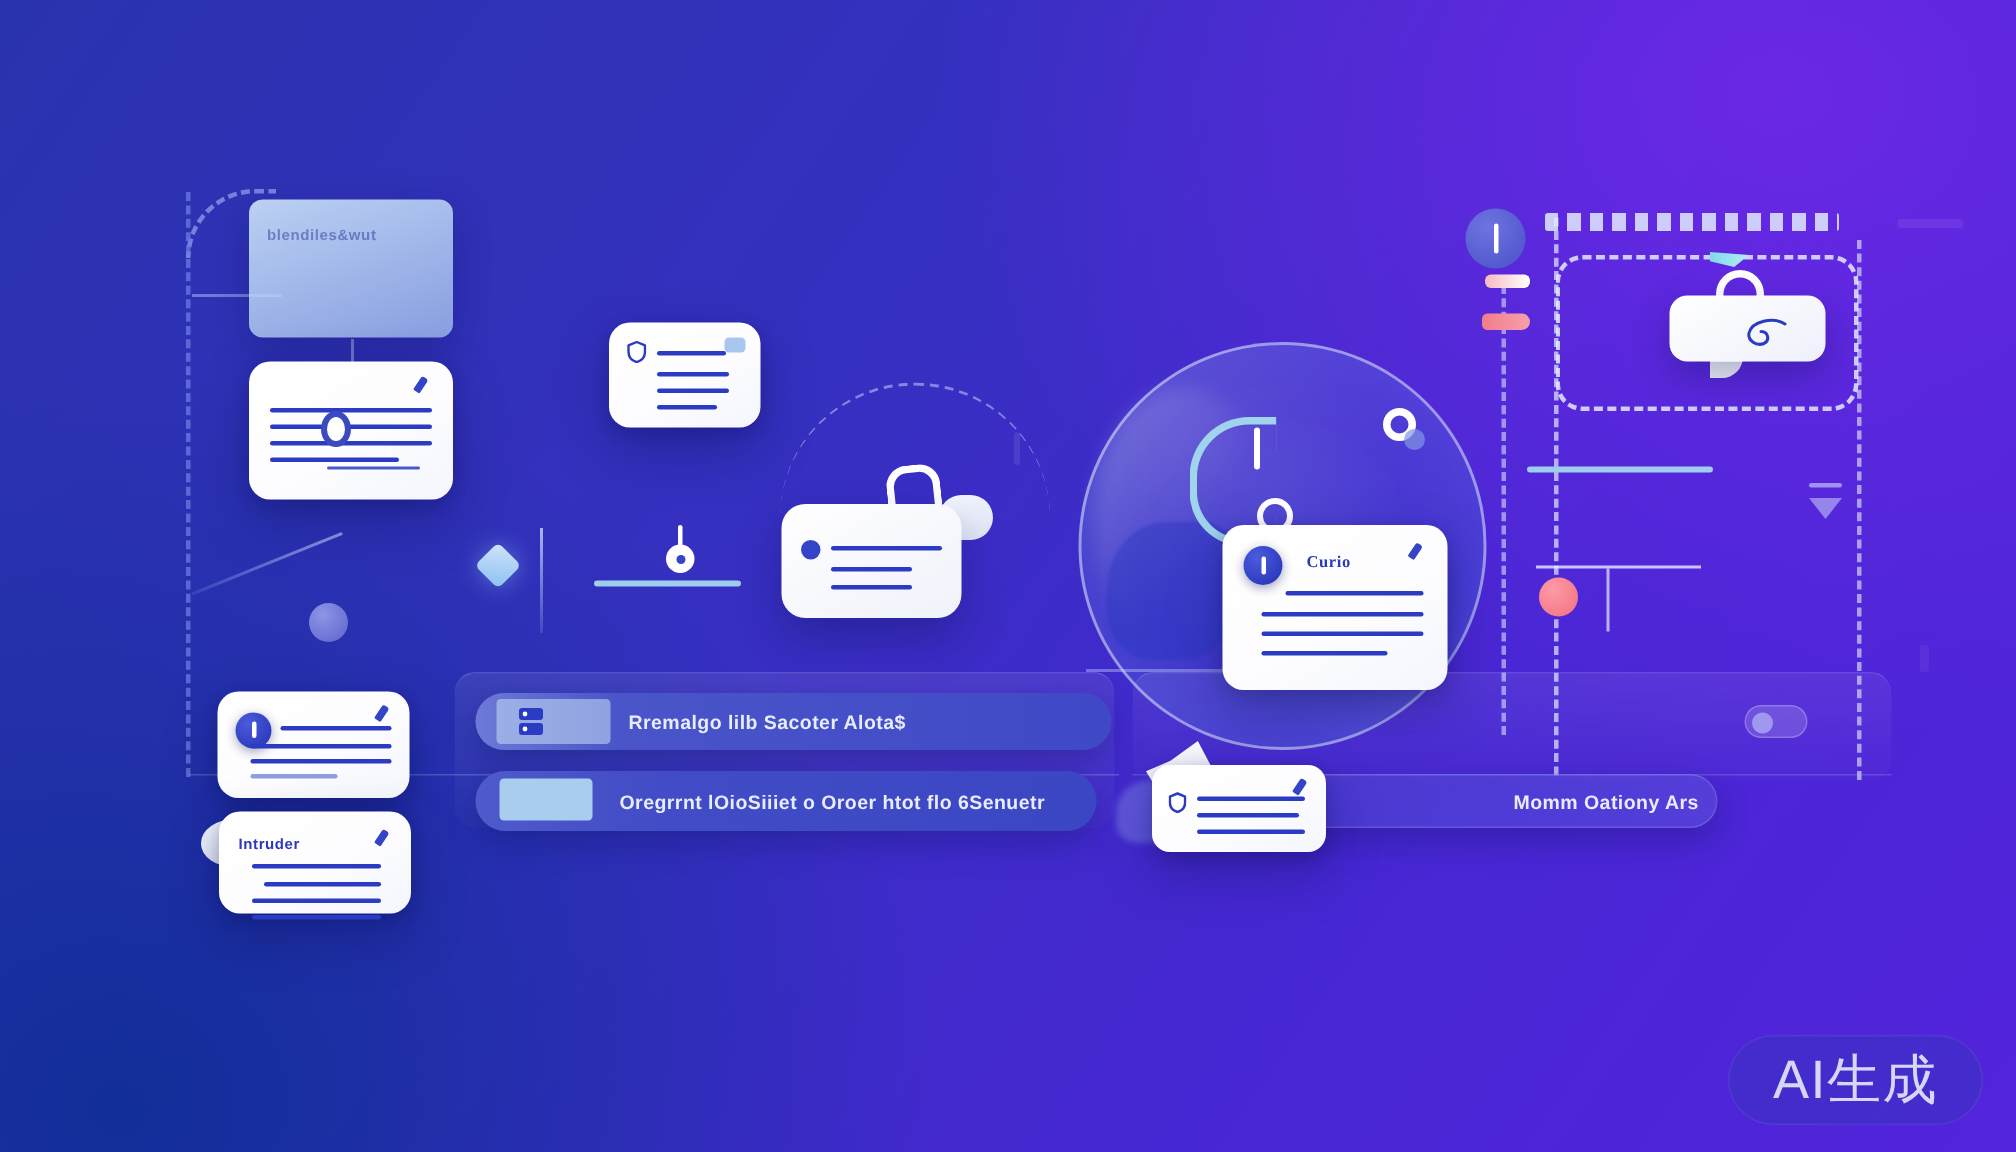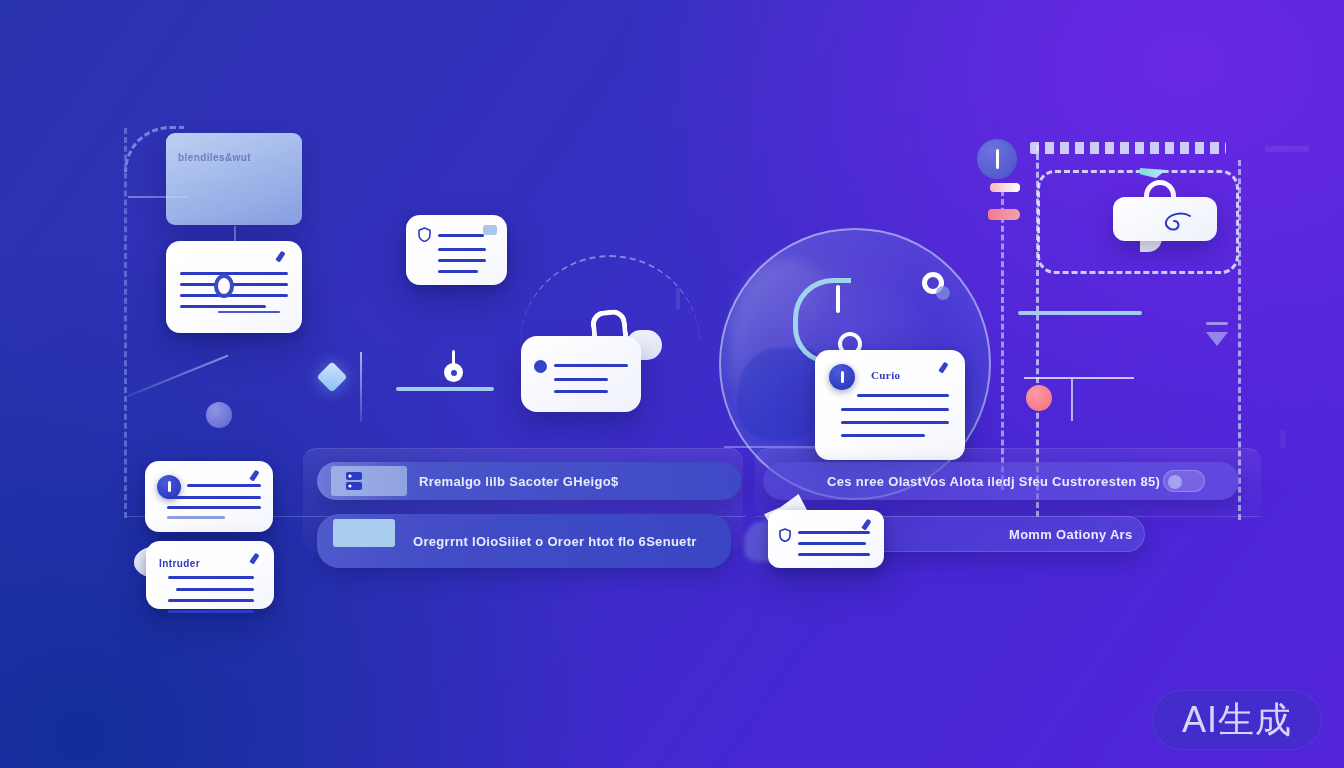--- a/index.html
+++ b/index.html
@@ -482,31 +482,28 @@
   <div class="pill" style="left:317px;top:462px;width:424px;height:38px;background:linear-gradient(90deg,#6e7ad6 0%,#4a55c9 22%,#3f49c6 100%);">
     <div class="pill-block" style="left:14px;top:4px;width:76px;height:30px;background:rgba(190,214,240,.6);"></div>
     <div class="abs" style="left:28px;top:9px;">
       <svg width="18" height="20" viewBox="0 0 18 20">
         <rect x="1" y="1" width="16" height="8" rx="2" fill="#2b3bc4"></rect>
         <rect x="1" y="11" width="16" height="8" rx="2" fill="#2b3bc4"></rect>
         <circle cx="5" cy="5" r="1.6" fill="#fff"></circle>
           <circle cx="5" cy="15" r="1.6" fill="#fff"></circle>
       </svg>
     </div>
-    <div class="pill-label" style="left:102px;">Rremalgo lilb Sacoter GHeigo$</div>
-  </div>
-
-  <div class="pill" style="left:317px;top:514px;width:414px;height:54px;background:linear-gradient(90deg,#4f5acb 0%,#414cc6 30%,#3b46c3 100%);">
+    <div class="pill-label" style="left:102px;">Rremalgo lilb Sacoter Alota$</div>
+  </div>
+
+  <div class="pill" style="left:317px;top:514px;width:414px;height:40px;background:linear-gradient(90deg,#4f5acb 0%,#414cc6 30%,#3b46c3 100%);">
     <div class="pill-block" style="left:16px;top:5px;width:62px;height:28px;background:#a8cdee;"></div>
     <div class="pill-label" style="left:96px;">Oregrrnt lOioSiiiet o Oroer htot flo 6Senuetr</div>
   </div>
 
-  <div class="pill" style="left:763px;top:462px;width:476px;height:38px;background:linear-gradient(90deg,rgba(86,78,214,.55) 0%,rgba(96,84,222,.62) 60%,rgba(104,90,228,.58) 100%);">
-    <div class="pill-label" style="left:64px;">Ces nree OlastVos Alota iledj Sfeu  Custroresten  85)</div>
-  </div>
   <div id="toggle"></div>
 
   <div class="pill" style="left:856px;top:516px;width:289px;height:36px;background:linear-gradient(90deg,rgba(80,74,208,.5),rgba(92,82,220,.55));border:1px solid rgba(255,255,255,.14);">
     <div class="pill-label" style="left:152px;">Momm Oationy Ars</div>
   </div>
 
   <div class="abs" id="bubble-shadow"></div>
   <div class="abs" id="bubble-swoosh"></div>
   <div class="card" id="bubble-card">
     <div class="shieldicon" style="left:11px;top:18px;">

